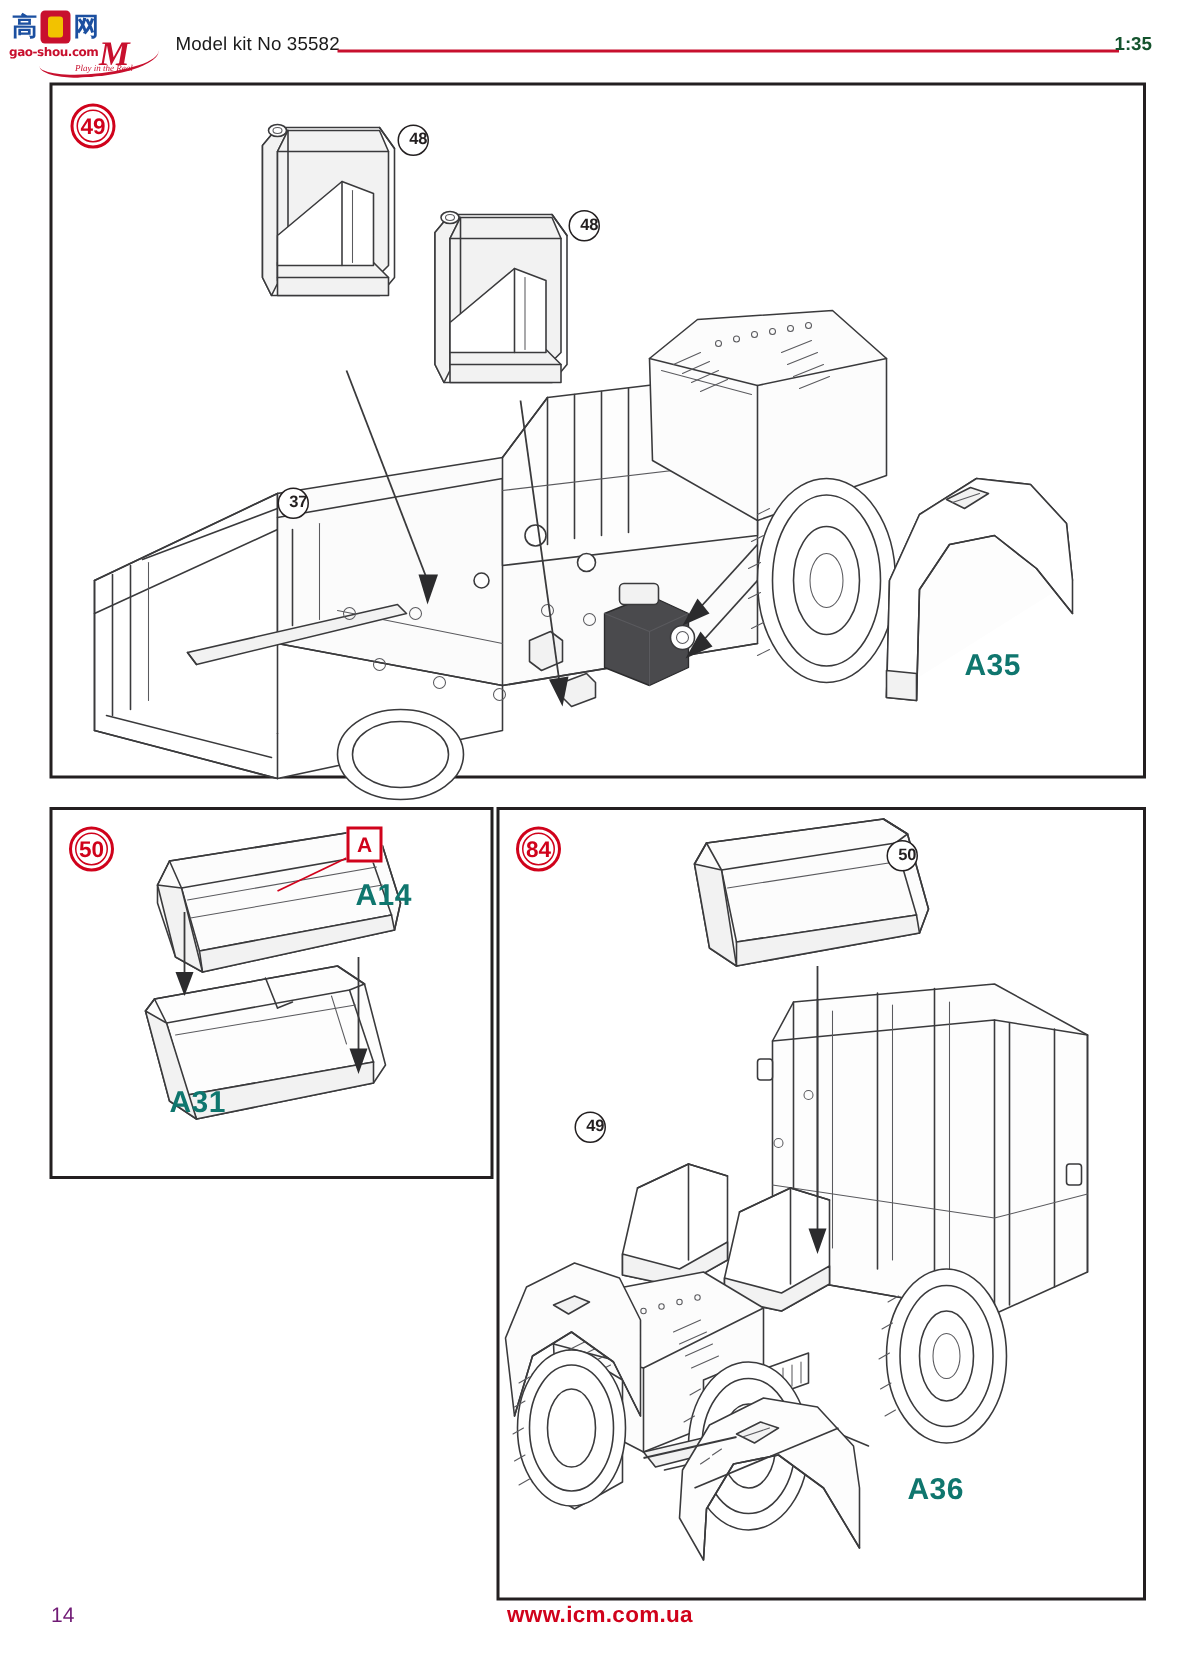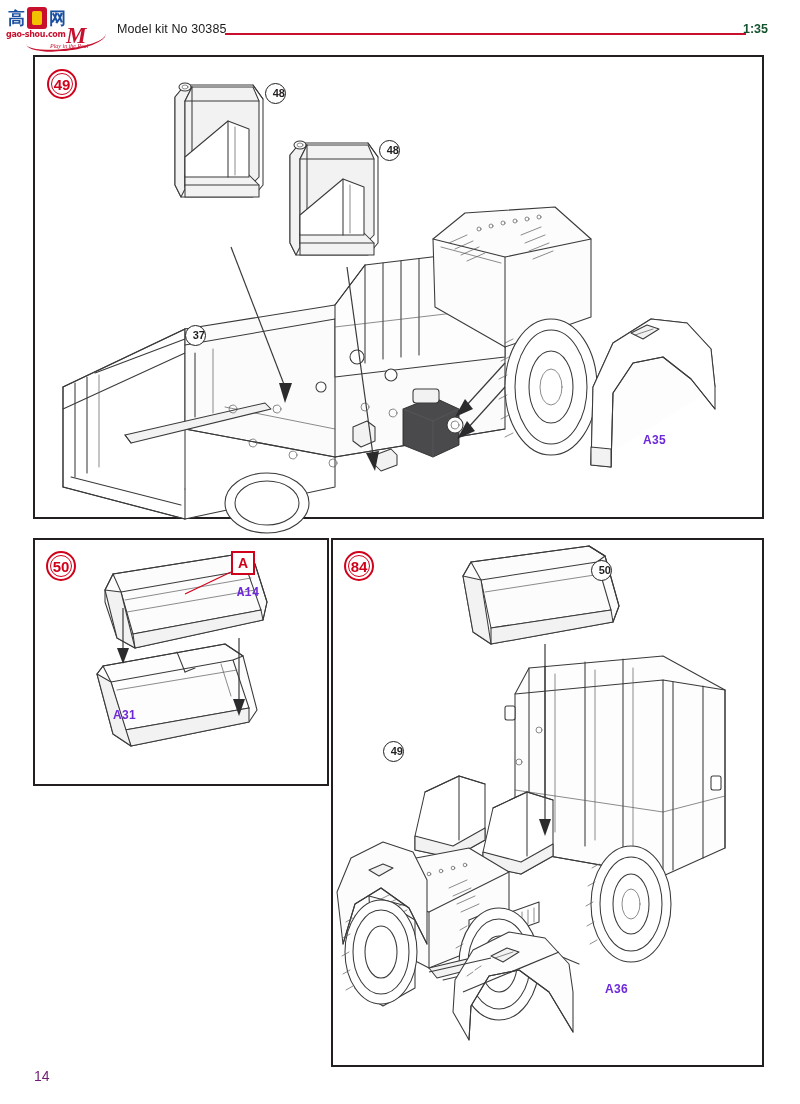--- a/index.html
+++ b/index.html
@@ -38,21 +38,21 @@
     display:flex;align-items:center;justify-content:center;}
   .step-badge:before{content:"";position:absolute;left:2px;top:2px;right:2px;bottom:2px;
     border:1.3px solid #d0021b;border-radius:50%;}
   .step-badge span{font-size:15px;font-weight:bold;color:#d0021b;line-height:1;position:relative;z-index:2;}
 
   .part-badge{position:absolute;width:21px;height:21px;border-radius:50%;
     border:1.3px solid #231f20;background:#fff;box-sizing:border-box;
     display:flex;align-items:center;justify-content:flex-end;}
   .part-badge span{font-size:11px;font-weight:bold;color:#231f20;line-height:1;}
 
-  .part-label{position:absolute;font-size:12px;font-weight:bold;color:#6d28d9;letter-spacing:0.3px;}
+  .part-label{position:absolute;font-size:20px;font-weight:bold;color:#0f766e;letter-spacing:0.3px;}
 
   .letter-box{position:absolute;width:24px;height:24px;border:2.6px solid #d0021b;background:#fff;
     box-sizing:border-box;display:flex;align-items:center;justify-content:center;}
   .letter-box span{font-size:14px;font-weight:bold;color:#d0021b;line-height:1;}
 
   
   .page-num{position:absolute;left:34px;top:1068px;font-size:14px;color:#701a75;}
   .site{position:absolute;left:0;top:1068px;width:800px;text-align:center;
     font-size:15px;font-weight:bold;color:#d0021b;letter-spacing:0.2px;}
 
@@ -79,21 +79,21 @@
         <span class="logo-ch">高</span>
         <span class="logo-seal"></span>
         <span class="logo-ch">网</span>
       </div>
       <div class="logo-swoosh"></div>
       <div class="logo-url">gao-shou.com</div>
       <div class="logo-m">M</div>
       <div class="logo-tag">Play in the Real</div>
     </div>
 
-    <div class="kit-no">Model kit No 30385</div>
+    <div class="kit-no">Model kit No 35582</div>
     <div class="hdr-rule"></div>
     <div class="scale">1:35</div>
   </div>
 
   <div class="panel" id="panel-49">
 
     <div class="step-badge" style="left:12px;top:12px;">
       <span>49</span>
     </div>
 
@@ -311,22 +311,22 @@
         <polygon class="arrowhead" points="204,176 198,159 210,159"></polygon>
       </g>
 
       <path class="redlead" d="M196,32 L150,54"></path>
     </svg>
 
     <div class="letter-box" style="left:196px;top:11px;">
       <span>A</span>
     </div>
 
-    <div class="part-label" style="left:202px;top:46px;font-family:Liberation Mono, monospace;">A14</div>
-    <div class="part-label" style="left:78px;top:168px;">A31</div>
+    <div class="part-label" style="left:202px;top:46px;">A14</div>
+    <div class="part-label" style="left:78px;top:184px;">A31</div>
   </div>
 
   <div class="panel" id="panel-51">
 
     <div class="step-badge" style="left:11px;top:11px;">
       <span>84</span>
     </div>
 
     <svg class="art" width="429" height="525" viewBox="0 0 429 525">
 
@@ -501,14 +501,15 @@
       <span>50</span>
     </div>
     <div class="part-badge" style="left:50px;top:201px;">
       <span>49</span>
     </div>
 
     <div class="part-label" style="left:272px;top:442px;">A36</div>
   </div>
 
   <div class="page-num">14</div>
+  <div class="site">www.icm.com.ua</div>
 
 </div>
 
 </body></html>

